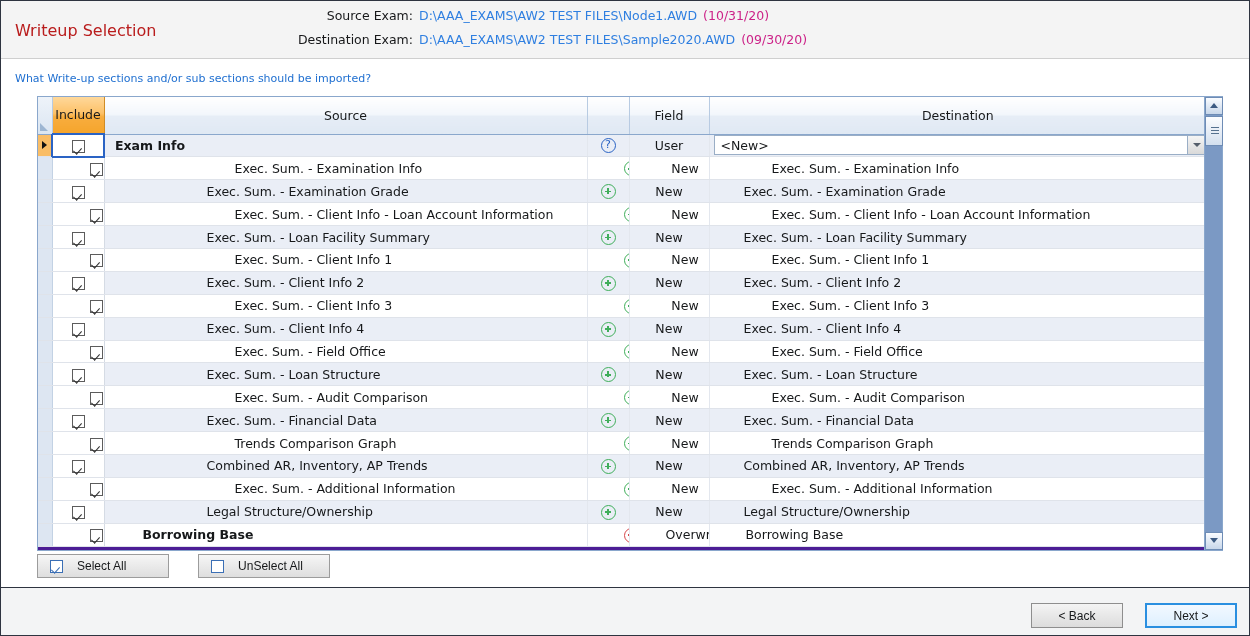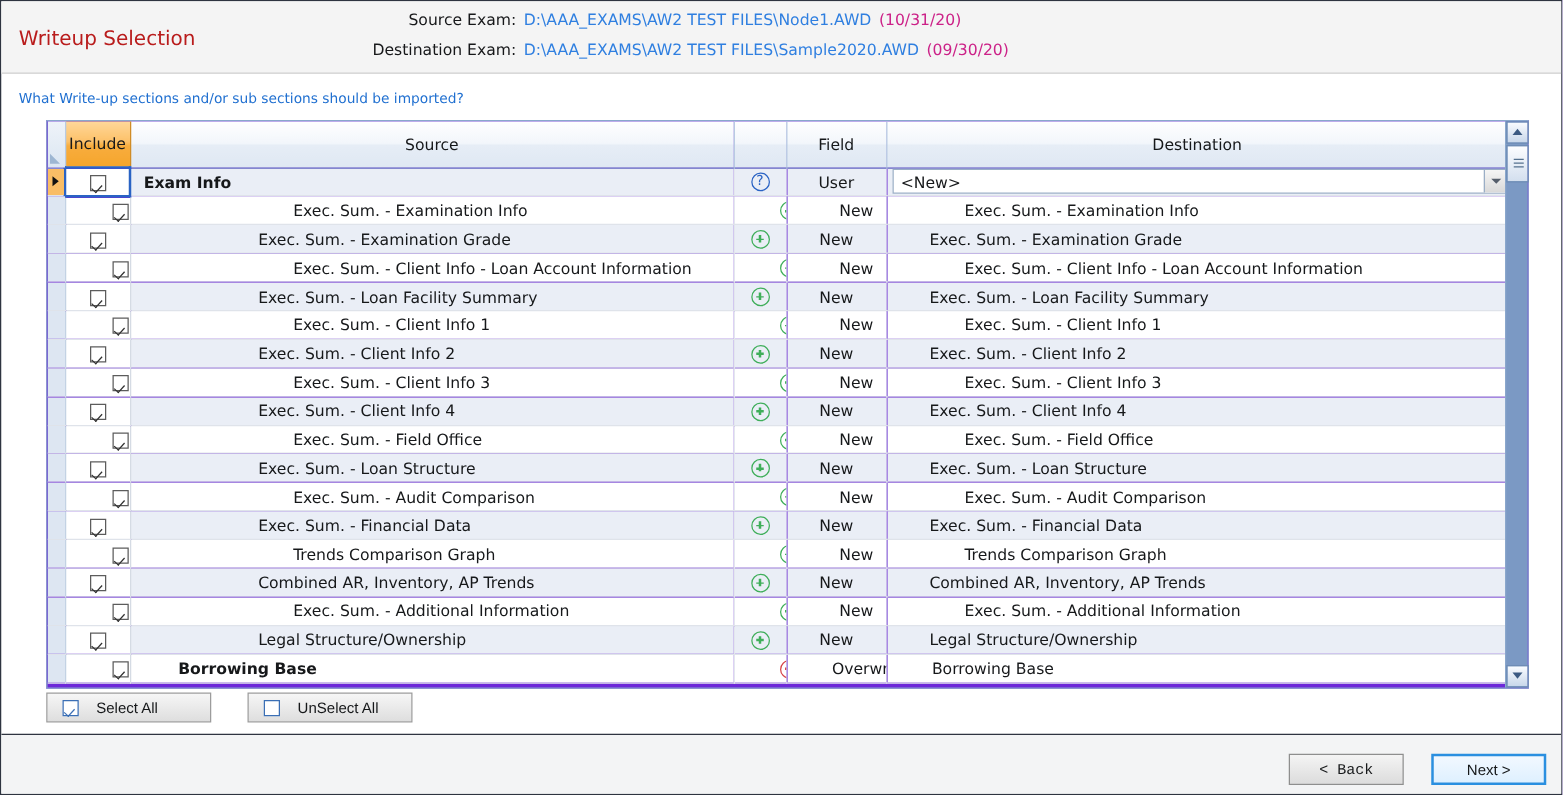--- a/index.html
+++ b/index.html
@@ -67,21 +67,21 @@
     font-size: 11px;
     color: #1f6fd0;
   }
 
   
   .grid-wrap {
     position: absolute;
     left: 36px; top: 95px;
     width: 1186px; height: 455px;
     border: 1px solid #8aa7cc;
-    background: #6d28d9;
+    background: #4c1d95;
     display: flex;
   }
   .grid-body {
     flex: 1 1 auto;
     overflow: hidden;
     position: relative;
   }
   table.grid {
     border-collapse: collapse;
     width: 100%;
@@ -349,21 +349,21 @@
     background: linear-gradient(to bottom,#f4f4f4,#dcdcdc);
     border: 1px solid #8e8e8e;
     font-size: 12px;
     color: #16181a;
     display: flex;
     align-items: center;
     justify-content: center;
     cursor: pointer;
   }
   .btn-nav.cancel { left: 832px; top: 602px; width: 92px; margin-top: 46px; }
-  .btn-nav.back   { left: 1030px; top: 602px; width: 92px; font-family: Liberation Mono, monospace; }
+  .btn-nav.back   { left: 1030px; top: 602px; width: 92px; }
   .btn-nav.next   {
     left: 1144px; top: 602px; width: 92px;
     background: linear-gradient(to bottom,#f2f8ff,#def0ff);
     border: 2px solid #2a8fe0;
   }
   .xmark {
     position: relative;
     width: 12px; height: 12px;
     margin-right: 8px;
     flex: 0 0 auto;

